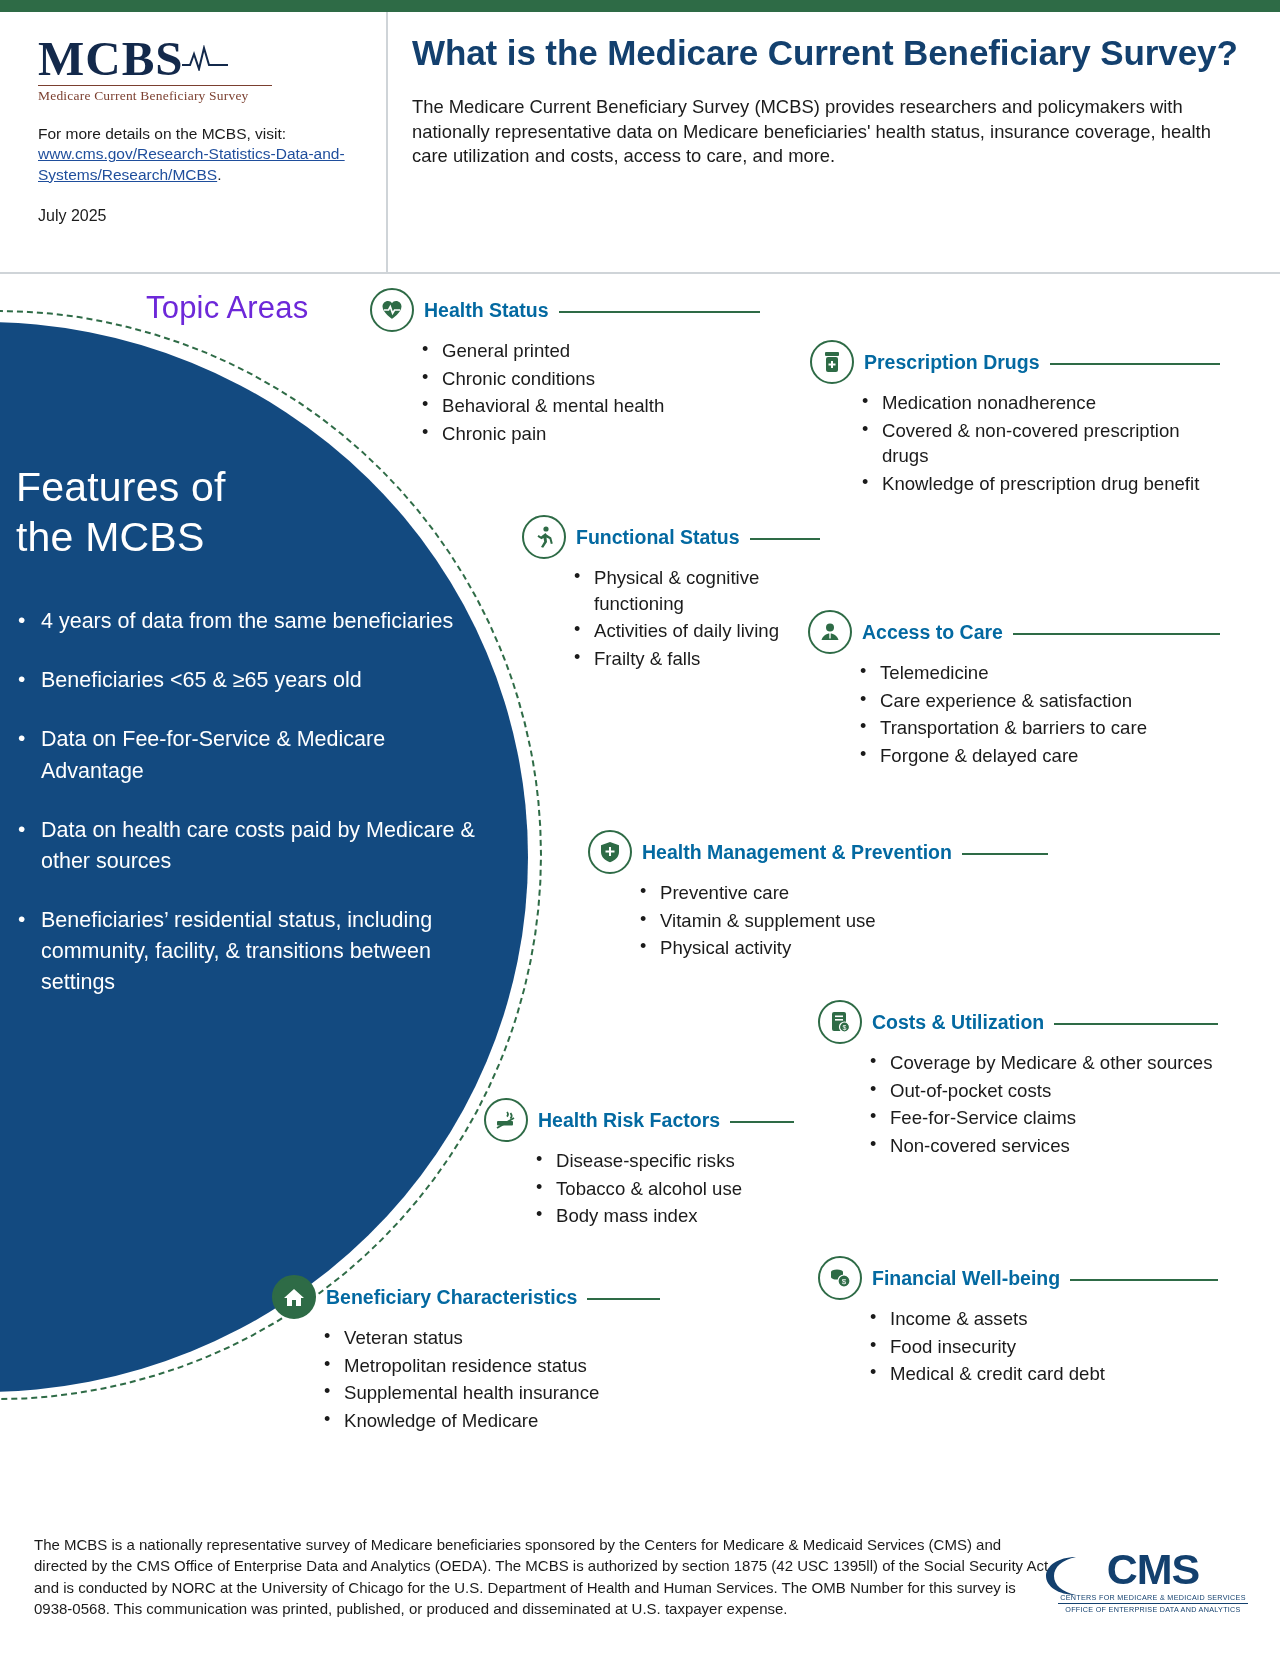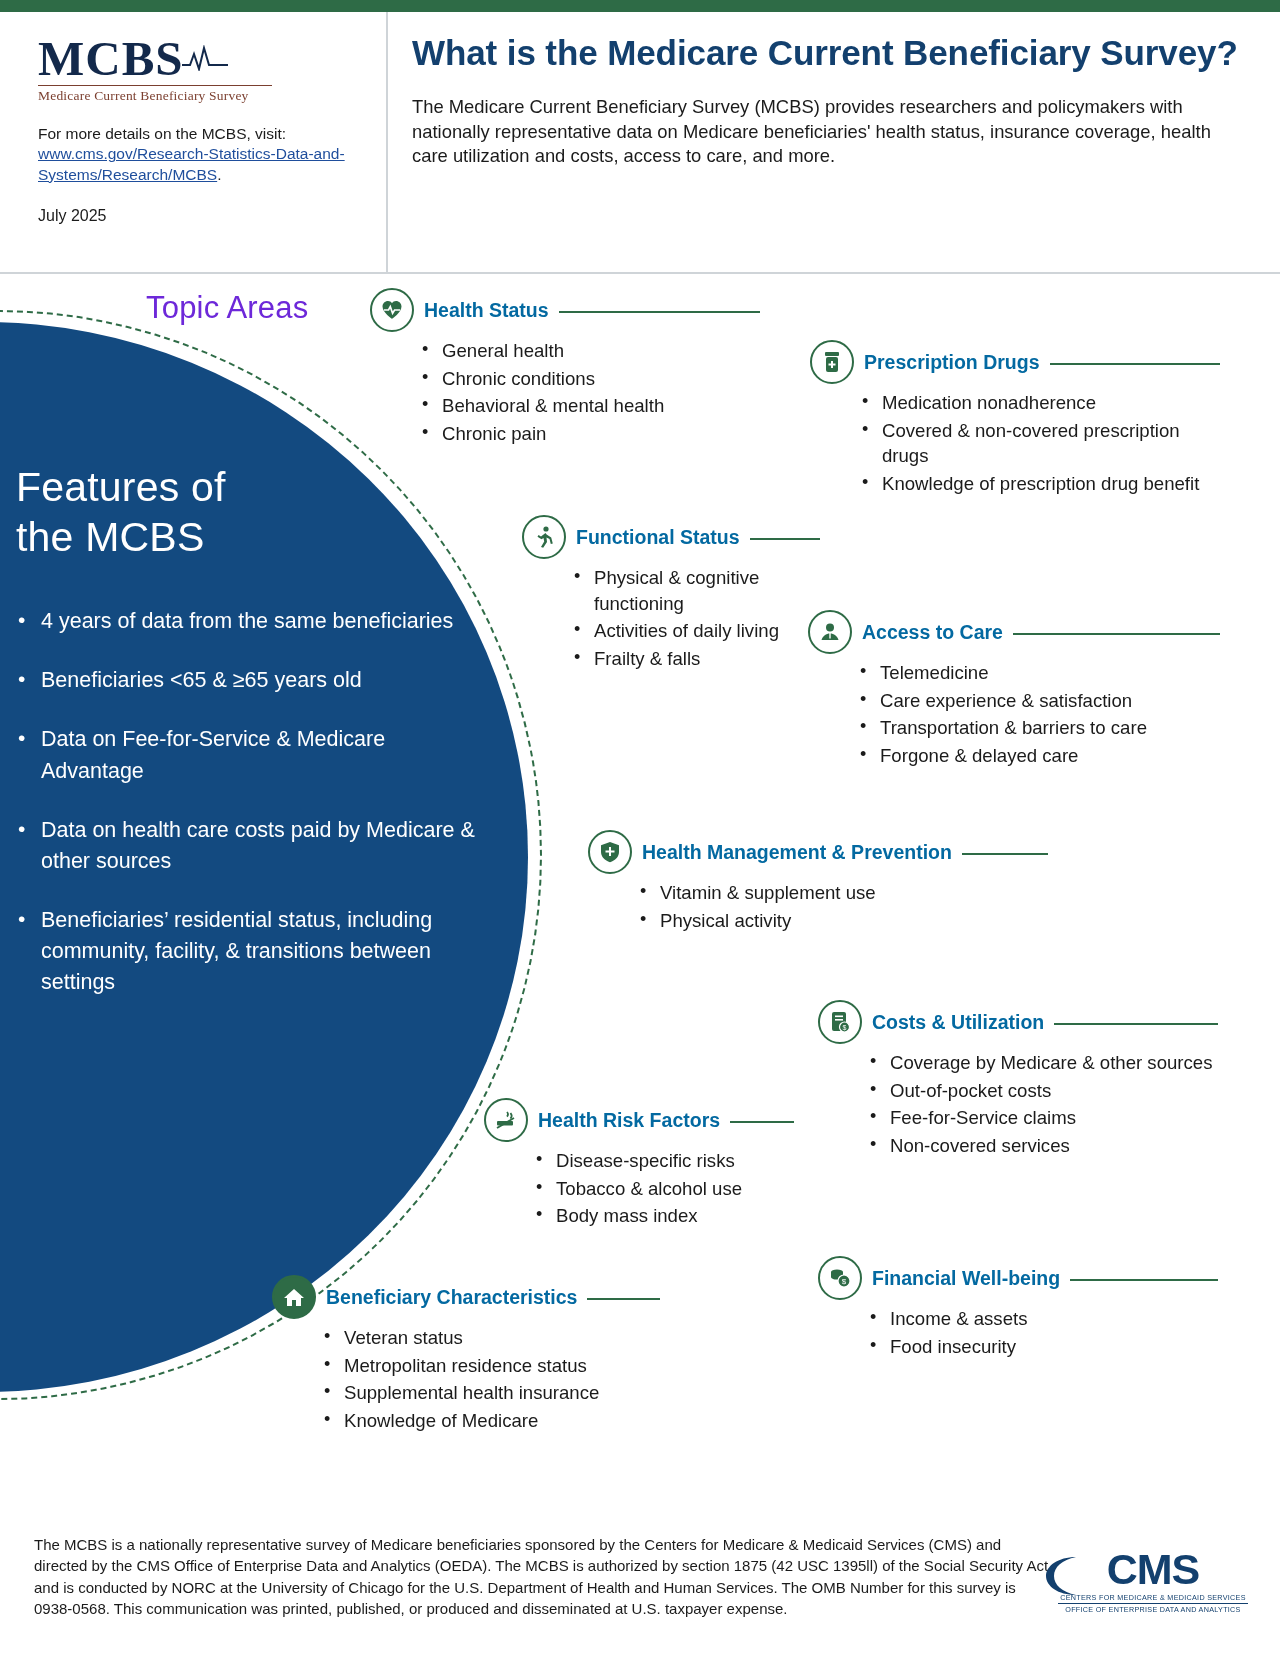--- a/index.html
+++ b/index.html
@@ -328,21 +328,21 @@
     <div class="icon-circle" style="margin-right:10px;">
       <svg width="24" height="22" viewBox="0 0 24 22" fill="none">
         <path d="M12 20S2.5 13.6 2.5 7.6C2.5 4.4 5 2 8 2c1.7 0 3.2.9 4 2.3C12.8 2.9 14.3 2 16 2c3 0 5.5 2.4 5.5 5.6C21.5 13.6 12 20 12 20z" fill="#2e6b46"></path>
         <polyline points="4,11 8.5,11 10.3,7.6 12.6,14.2 14.6,11 20,11" fill="none" stroke="#ffffff" stroke-width="1.7"></polyline>
       </svg>
     </div>
     <div class="topic-title">Health Status</div>
     <div class="topic-rule"></div>
   </div>
   <ul style="margin-left:48px;">
-    <li>General health</li>
+    <li>General printed</li>
     <li>Chronic conditions</li>
     <li>Behavioral &amp; mental health</li>
     <li>Chronic pain</li>
   </ul>
 </div>
 
 <div class="topic" style="left:810px; top:340px; width:410px;">
   <div class="topic-head">
     <div class="icon-circle" style="margin-right:10px;">
       <svg width="22" height="24" viewBox="0 0 22 24">
@@ -406,20 +406,21 @@
       <svg width="22" height="24" viewBox="0 0 22 24">
         <path d="M11 2 20 5.2v6.6C20 17 16.2 20.6 11 22.2 5.8 20.6 2 17 2 11.8V5.2z" fill="#2e6b46"></path>
         <rect x="10" y="7" width="2" height="9" fill="#ffffff"></rect>
         <rect x="6.5" y="10.5" width="9" height="2" fill="#ffffff"></rect>
       </svg>
     </div>
     <div class="topic-title">Health Management &amp; Prevention</div>
     <div class="topic-rule"></div>
   </div>
   <ul style="margin-left:48px;">
+    <li>Preventive care</li>
     <li>Vitamin &amp; supplement use</li>
     <li>Physical activity</li>
   </ul>
 </div>
 
 <div class="topic" style="left:818px; top:1000px; width:400px;">
   <div class="topic-head">
     <div class="icon-circle" style="margin-right:10px;">
       <svg width="22" height="24" viewBox="0 0 22 24">
         <rect x="3" y="2" width="14" height="19" rx="2" fill="#2e6b46"></rect>
@@ -469,20 +470,21 @@
         <circle cx="16" cy="15" r="6" fill="#2e6b46" stroke="#ffffff" stroke-width="1.2"></circle>
         <text x="16" y="18.3" font-size="8" fill="#ffffff" text-anchor="middle" font-family="Liberation Sans, sans-serif">$</text>
       </svg>
     </div>
     <div class="topic-title">Financial Well-being</div>
     <div class="topic-rule"></div>
   </div>
   <ul style="margin-left:48px;">
     <li>Income &amp; assets</li>
     <li>Food insecurity</li>
+    <li>Medical &amp; credit card debt</li>
   </ul>
 </div>
 
 <div class="topic" style="left:272px; top:1275px; width:388px;">
   <div class="topic-head">
     <div class="icon-circle icon-filled" style="margin-right:10px;">
       <svg width="24" height="22" viewBox="0 0 24 22">
         <path d="M12 3 22 12h-3v8H5v-8H2z" fill="#ffffff"></path>
         <rect x="10" y="14" width="4" height="6" fill="#2e6b46"></rect>
       </svg>

